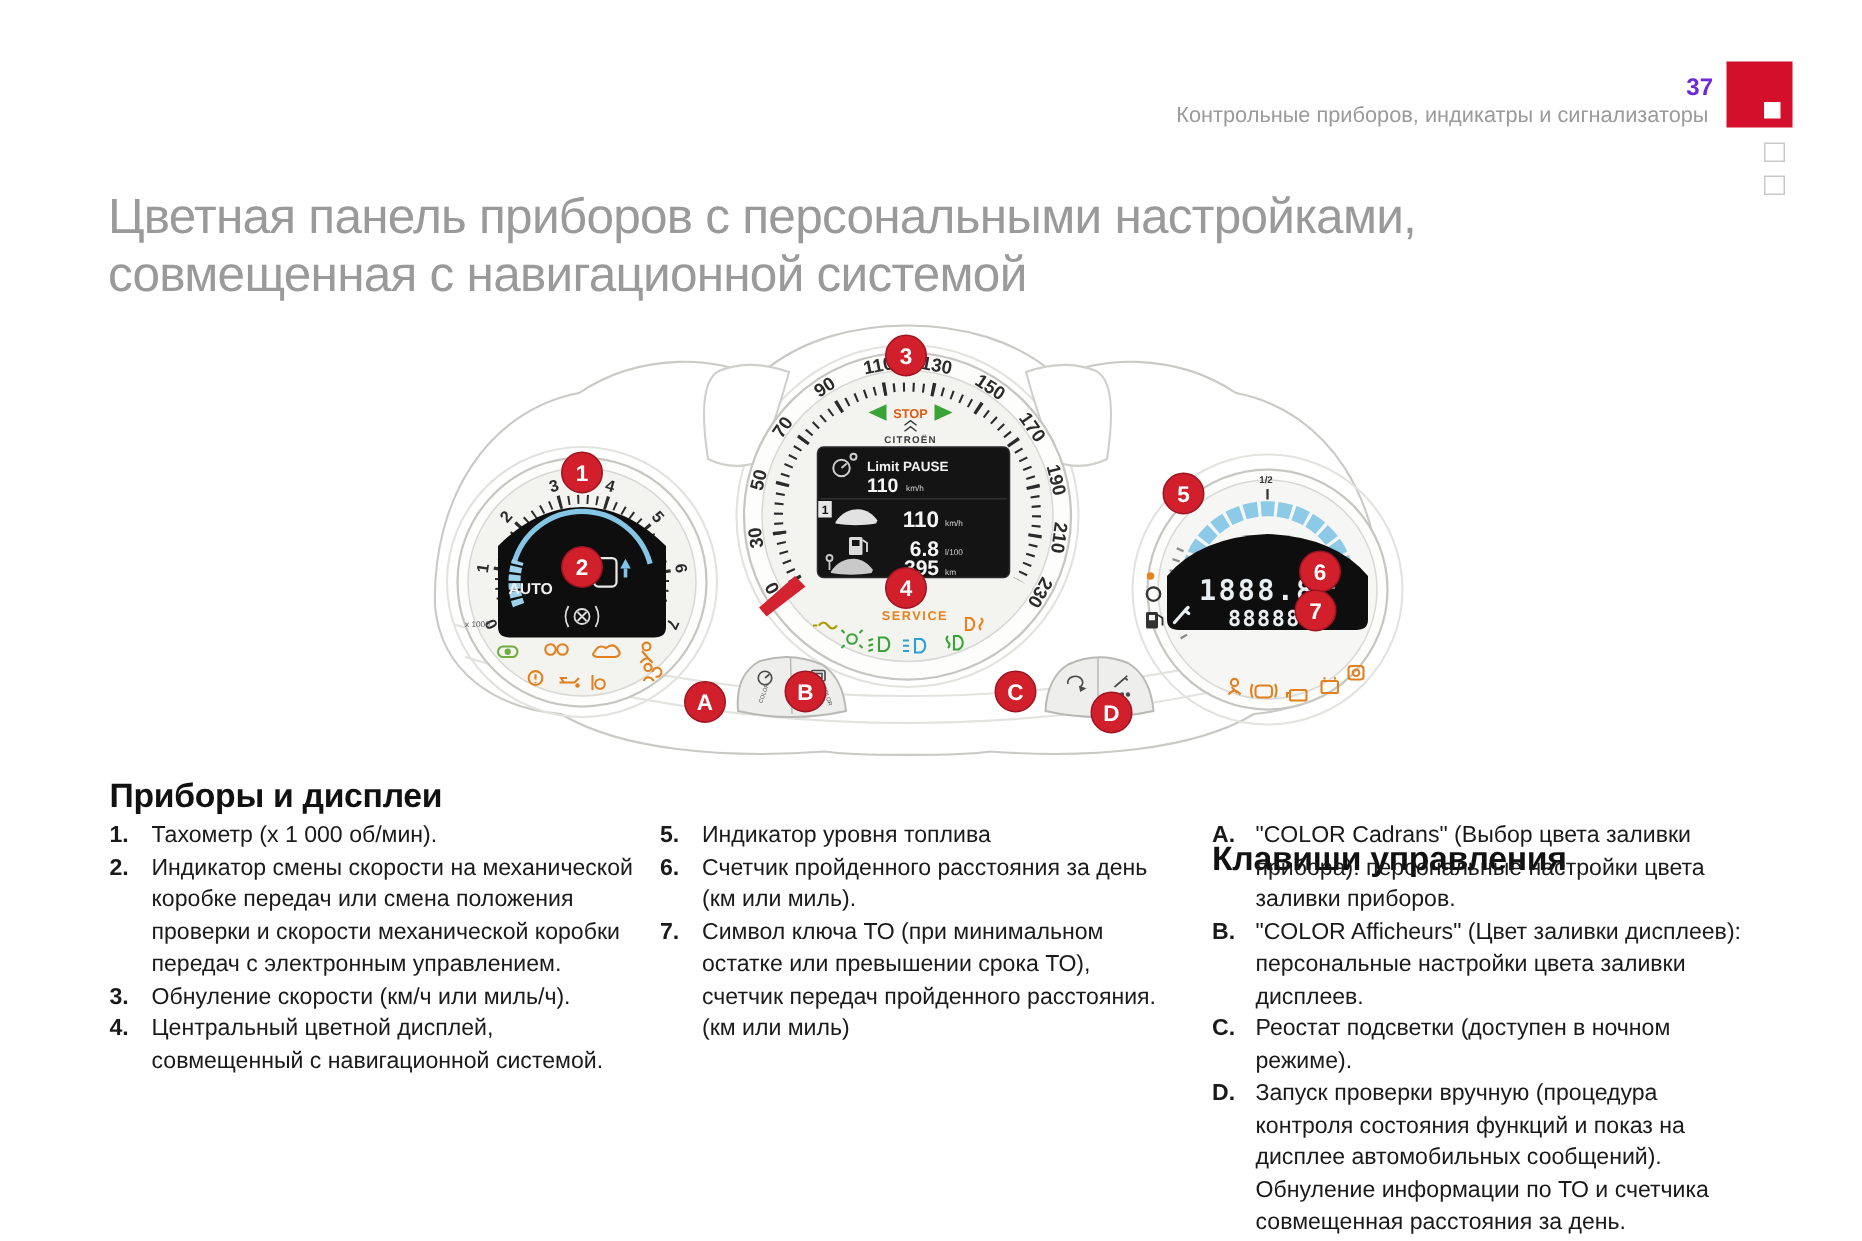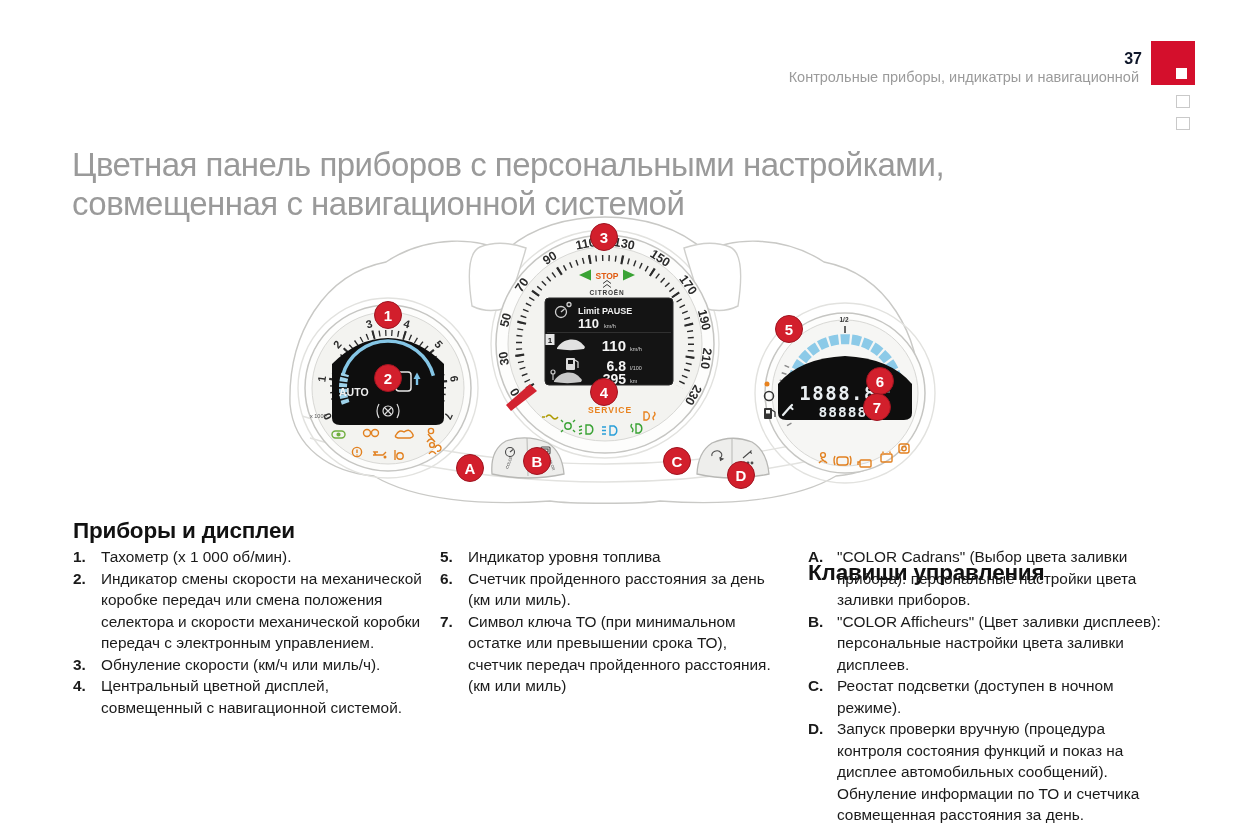--- a/index.html
+++ b/index.html
@@ -2,51 +2,51 @@
 <html><head>
 <meta charset="utf-8">
 <style>
   html,body{margin:0;padding:0;}
   body{
     width:1241px;height:827px;background:#ffffff;position:relative;overflow:hidden;
     font-family:"Liberation Sans",sans-serif;color:#1a1a1a;
   }
   .abs{position:absolute;}
   
-  .page-num{top:50px;right:99px;font-size:16px;font-weight:bold;color:#0f172a;}
+  .page-num{top:50px;right:99px;font-size:16px;font-weight:bold;color:#6d28d9;}
   .section-hdr{top:69px;right:102px;font-size:14.5px;color:#9b9b9b;}
   .red-sq{left:1151px;top:41px;width:44px;height:44px;background:#d40f2c;}
   .red-sq .inner{position:absolute;left:25px;top:27px;width:11px;height:11px;background:#ffffff;}
   .ghost-sq{left:1176px;width:12px;height:11px;border:1.5px solid #c9c9c9;background:#fff;}
   .ghost-sq.s1{top:95px;} .ghost-sq.s2{top:117px;}
   
   .doc-title{
     left:72px;top:124px;width:1090px;font-size:33px;line-height:39px;
-    color:#9a9a9a;letter-spacing:-0.5px;white-space:pre-line;margin-top:21px;
+    color:#9a9a9a;letter-spacing:-0.5px;white-space:pre-line;
   }
   
   .col-heading{font-size:22.5px;font-weight:bold;color:#111;letter-spacing:-0.2px;}
   .h-instr{left:73px;top:518px;}
   .h-ctrl{left:808px;top:512px;margin-top:48px;}
   .list{font-size:15.4px;line-height:21.5px;}
   .list .li{display:flex;margin:0;}
   .list .num{flex:0 0 28px;font-weight:bold;}
   .list .num.w{flex:0 0 29px;}
   .list .txt{flex:1;white-space:pre-line;}
   .col1{left:73px;top:546px;width:352px;}
   .col2{left:440px;top:546px;width:332px;}
   .col3{left:808px;top:546px;width:364px;}
   svg text{font-family:"Liberation Sans",sans-serif;}
   svg text.seg{font-family:"DejaVu Sans Mono",monospace;font-weight:bold;}
 </style>
 </head>
 <body>
 
 <div class="abs page-num">37</div>
-<div class="abs section-hdr">Контрольные приборы, индикатры и навигационной</div>
+<div class="abs section-hdr">Контрольные приборов, индикатры и сигнализаторы</div>
 <div class="abs red-sq">
     <span class="inner"></span>
   </div>
 <div class="abs ghost-sq s1"></div>
 <div class="abs ghost-sq s2"></div>
 
 <div class="abs doc-title">Цветная панель приборов с персональными настройками,
 совмещенная с навигационной системой</div>
 
 <svg class="abs" style="left:280px;top:212px;" width="660" height="296" viewBox="0 0 660 296">
@@ -345,21 +345,21 @@
 <div class="abs col-heading h-instr">Приборы и дисплеи</div>
 <div class="abs col-heading h-ctrl">Клавиши управления</div>
 
 <div class="abs list col1">
   <div class="li">
       <span class="num">1.</span>
       <span class="txt">Тахометр (х 1 000 об/мин).</span>
     </div>
   <div class="li">
       <span class="num">2.</span>
-      <span class="txt">Индикатор смены скорости на механической коробке передач или смена положения селектора и скорости механической коробки передач с электронным управлением.</span>
+      <span class="txt">Индикатор смены скорости на механической коробке передач или смена положения проверки и скорости механической коробки передач с электронным управлением.</span>
     </div>
   <div class="li">
       <span class="num">3.</span>
       <span class="txt">Обнуление скорости (км/ч или миль/ч).</span>
     </div>
   <div class="li">
       <span class="num">4.</span>
       <span class="txt">Центральный цветной дисплей, совмещенный с навигационной системой.</span>
     </div>
 </div>

